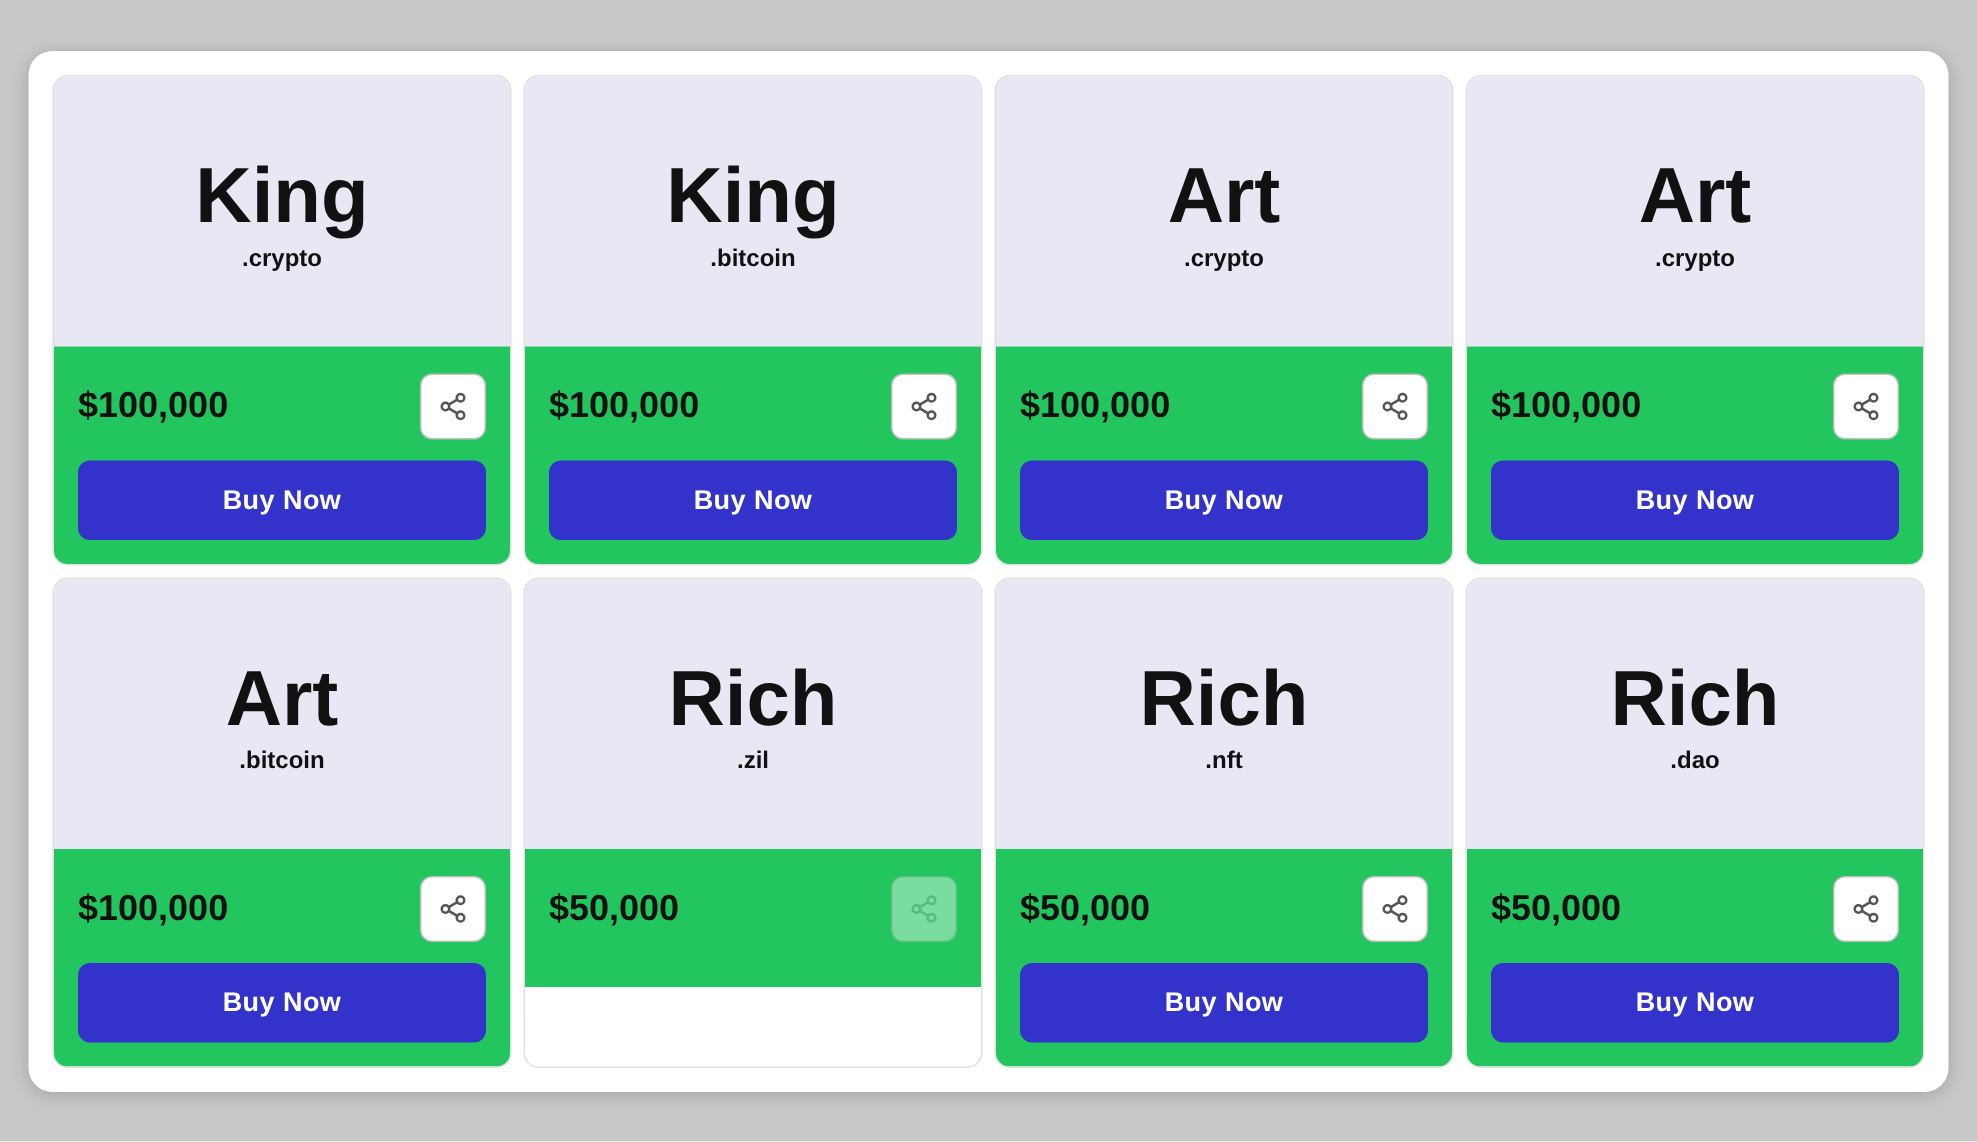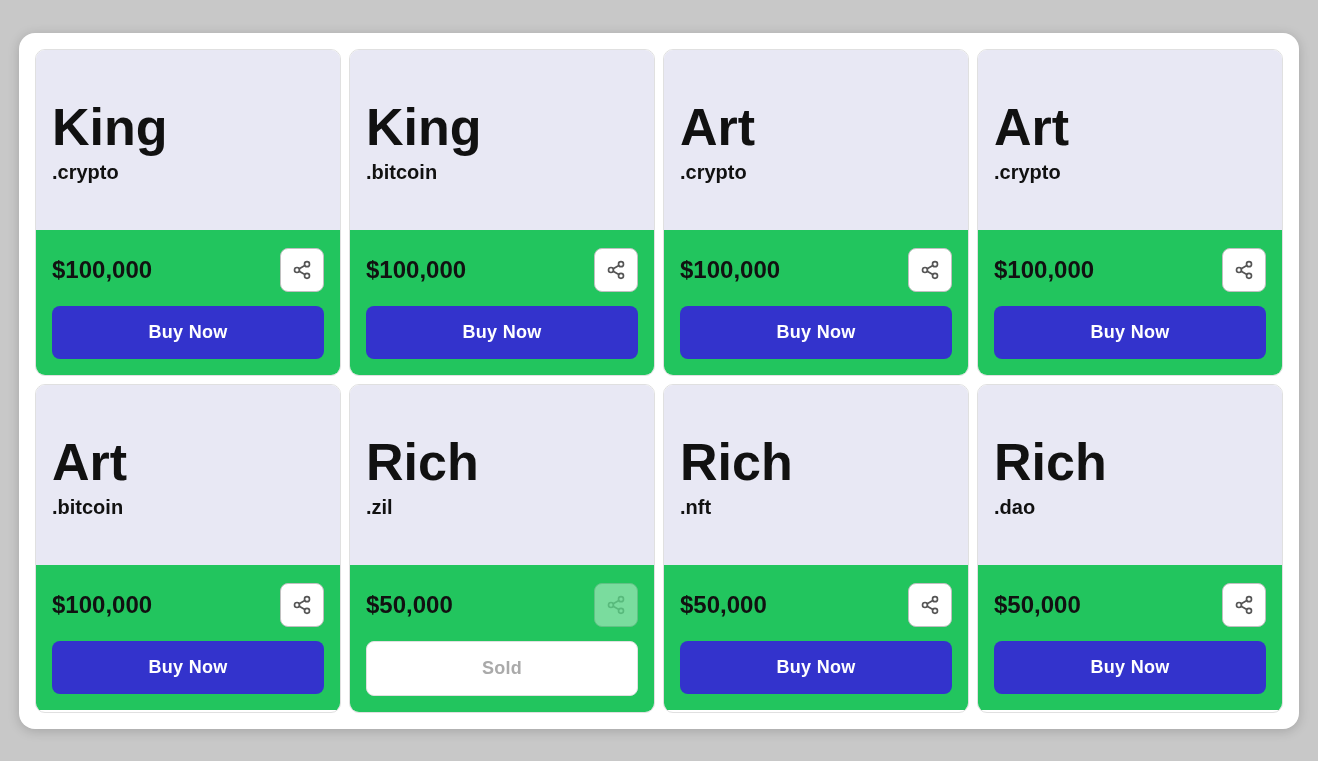--- a/index.html
+++ b/index.html
@@ -32,35 +32,35 @@
       border: 1px solid #e0e0e0;
       border-radius: 10px;
       overflow: hidden;
       background: #fff;
     }
 
     .card-header {
       background: #e8e8f4;
       display: flex;
       flex-direction: column;
-      align-items: flex-start;
+      align-items: center;
       justify-content: center;
       padding: 32px 16px 28px 16px;
       min-height: 180px;
     }
 
     .card-name {
       font-size: 52px;
       font-weight: 900;
       color: #111;
       line-height: 1.1;
     }
 
     .card-tld {
-      font-size: 20px;
+      font-size: 16px;
       font-weight: 600;
       color: #111;
       margin-top: 4px;
     }
 
     .card-body {
       padding: 18px 16px 16px 16px;
       background: #22c55e;
     }
 
@@ -259,21 +259,20 @@
     <svg viewBox="0 0 24 24" fill="none" stroke="#aaa" stroke-width="2" stroke-linecap="round" stroke-linejoin="round">
       <circle cx="18" cy="5" r="3"></circle>
       <circle cx="6" cy="12" r="3"></circle>
       <circle cx="18" cy="19" r="3"></circle>
       <line x1="8.59" y1="13.51" x2="15.42" y2="17.49"></line>
       <line x1="15.41" y1="6.51" x2="8.59" y2="10.49"></line>
     </svg>
 
           </button>
         </div>
-        <button class="sold-btn">Sold</button>
       </div>
     </div>
       <div class="card">
       <div class="card-header">
         <span class="card-name">Rich</span>
         <span class="card-tld">.nft</span>
       </div>
       <div class="card-body">
         <div class="card-price-row">
           <span class="card-price">$50,000</span>

